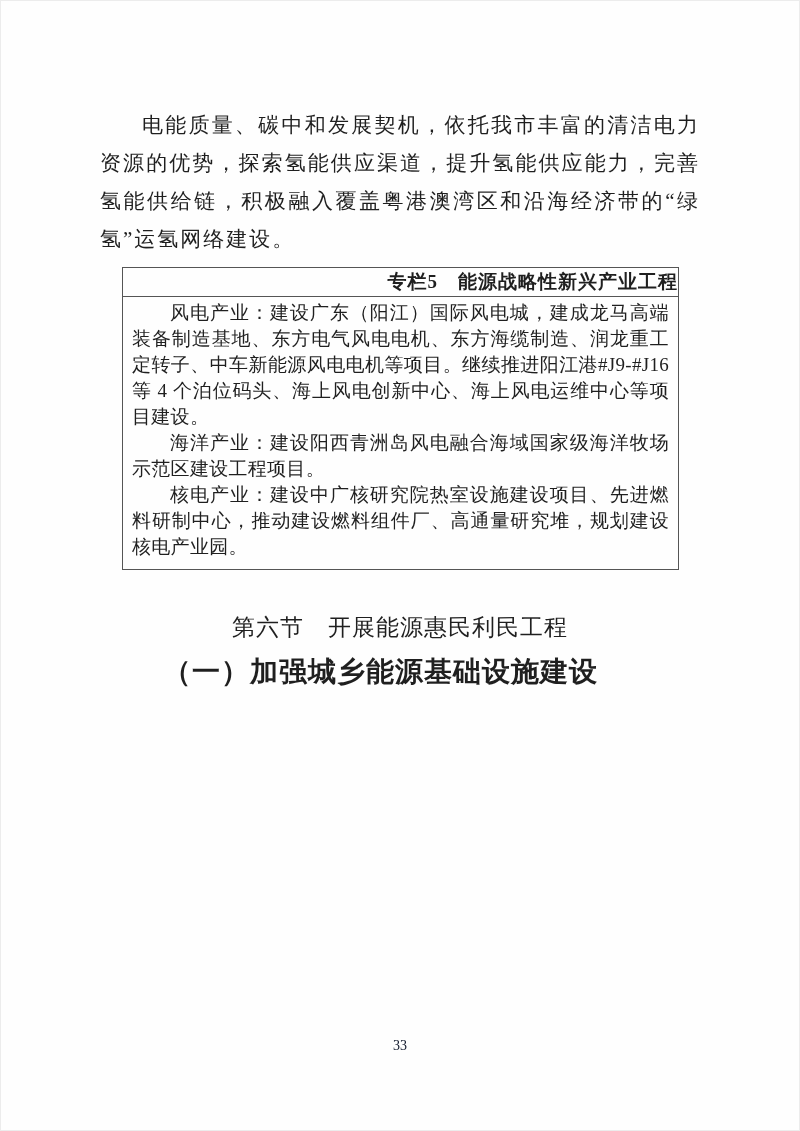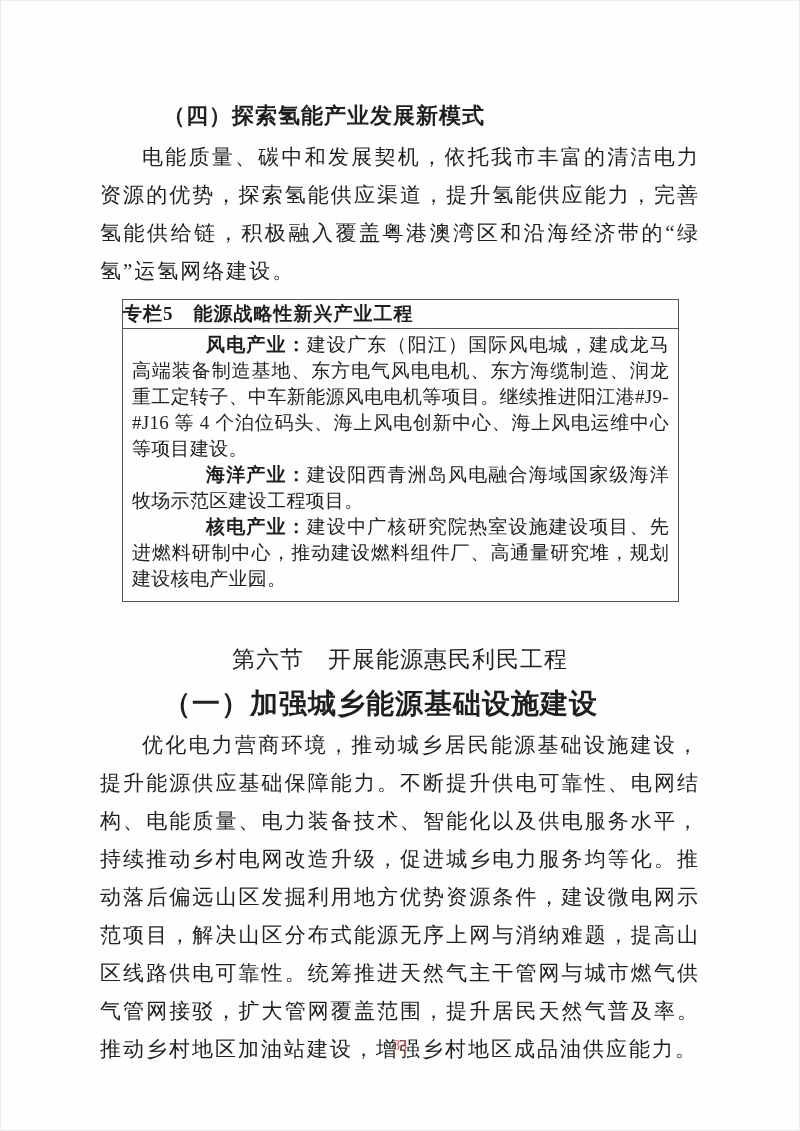--- a/index.html
+++ b/index.html
@@ -43,41 +43,40 @@
   }
   
   .column-box {
     margin-top: 9px;
     margin-left: 22px;
     width: 555px;
     border: 1.5px solid #555;
     background: #fefefe;
   }
   .column-box-title {
-    text-align: left;
+    text-align: right;
     font-weight: bold;
     font-size: 19px;
     line-height: 28px;
     letter-spacing: 1px;
     border-bottom: 1.5px solid #555;
   }
   .column-box-body {
     padding: 3px 9px 9px 9px;
   }
   .column-box-body p {
     margin: 0;
     font-size: 19px;
     line-height: 26px;
     text-align: justify;
     text-indent: 2em;
     letter-spacing: 0.3px;
   }
   .column-box-body .lead {
-    font-weight: bold;
-    margin-left: 36px;
+    font-weight: normal;
   }
   
   .h-center {
     margin: 42px 0 0 0;
     text-align: center;
     font-size: 23px;
     font-weight: normal;
     line-height: 32px;
     letter-spacing: 1px;
   }
@@ -89,44 +88,42 @@
     line-height: 32px;
     letter-spacing: 1px;
   }
   .page-number {
     position: absolute;
     left: 0;
     top: 1038px;
     width: 100%;
     text-align: center;
     font-size: 14px;
-    color: #ef4444;
+    color: #0f172a;
   }
 </style>
 </head>
 <body>
 
 <div class="page">
   <div class="content">
 
-    <h2 class="h-sub">（四）探索氢能产业发展新模式</h2>
 
     <p class="body-para">电能质量、碳中和发展契机，依托我市丰富的清洁电力资源的优势，探索氢能供应渠道，提升氢能供应能力，完善氢能供给链，积极融入覆盖粤港澳湾区和沿海经济带的“绿氢”运氢网络建设。</p>
 
     <div class="column-box">
       <div class="column-box-title">专栏5　能源战略性新兴产业工程</div>
       <div class="column-box-body">
         <p><span class="lead">风电产业：</span><span>建设广东（阳江）国际风电城，建成龙马高端装备制造基地、东方电气风电电机、东方海缆制造、润龙重工定转子、中车新能源风电电机等项目。继续推进阳江港#J9-#J16 等 4 个泊位码头、海上风电创新中心、海上风电运维中心等项目建设。</span></p>
         <p><span class="lead">海洋产业：</span><span>建设阳西青洲岛风电融合海域国家级海洋牧场示范区建设工程项目。</span></p>
         <p><span class="lead">核电产业：</span><span>建设中广核研究院热室设施建设项目、先进燃料研制中心，推动建设燃料组件厂、高通量研究堆，规划建设核电产业园。</span></p>
       </div>
     </div>
 
     <h1 class="h-center">第六节　开展能源惠民利民工程</h1>
 
     <h2 class="h-sub-2">（一）加强城乡能源基础设施建设</h2>
 
-    <p class="body-para">优化电力营商环境，推动城乡居民能源基础设施建设，提升能源供应基础保障能力。不断提升供电可靠性、电网结构、电能质量、电力装备技术、智能化以及供电服务水平，持续推动乡村电网改造升级，促进城乡电力服务均等化。推动落后偏远山区发掘利用地方优势资源条件，建设微电网示范项目，解决山区分布式能源无序上网与消纳难题，提高山区线路供电可靠性。统筹推进天然气主干管网与城市燃气供气管网接驳，扩大管网覆盖范围，提升居民天然气普及率。推动乡村地区加油站建设，增强乡村地区成品油供应能力。</p>
 
   </div>
 
   <div class="page-number">33</div>
 </div>
 
 </body></html>

